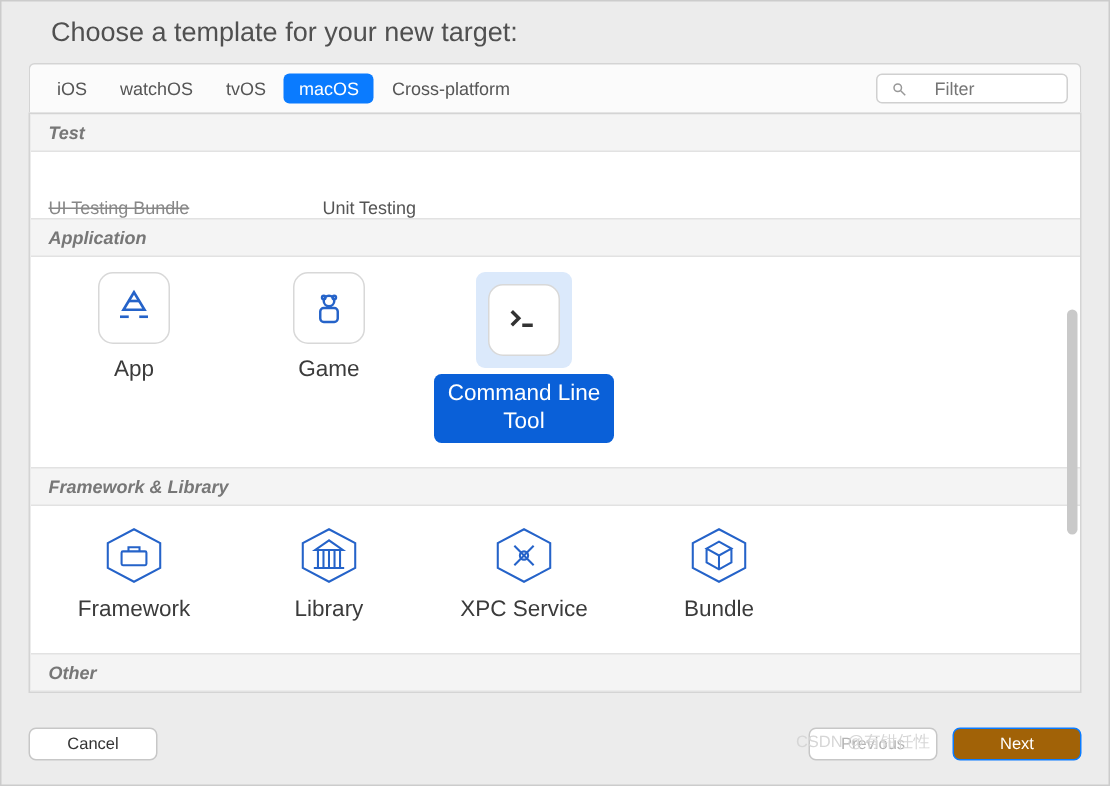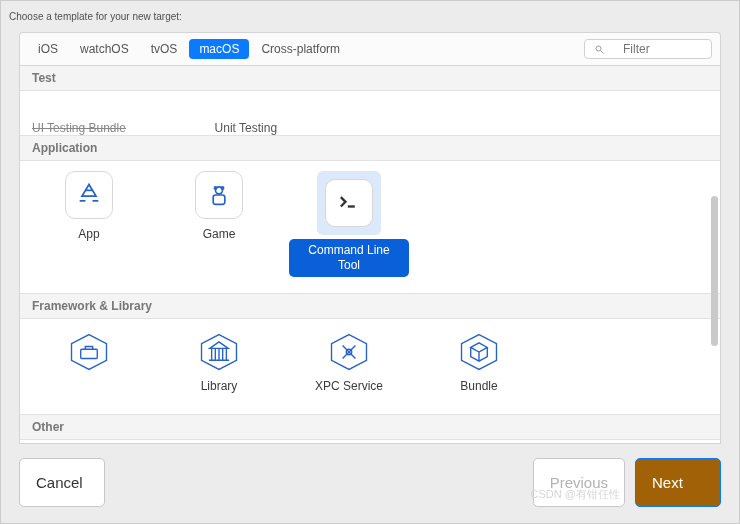--- a/index.html
+++ b/index.html
@@ -14,22 +14,22 @@
     }
     .dialog {
       background: #ececec;
       width: 100%;
       height: 100%;
       display: flex;
       flex-direction: column;
       border: 1px solid #ccc;
     }
     .header-text {
-      padding: 10px 8px 6px;
-      font-size: 10px;
+      padding: 10px 33px 6px;
+      font-size: 18px;
       color: #505050;
     }
     .tab-row {
       margin: 4px 18px 0;
       padding: 6px 8px;
       display: flex;
       align-items: center;
       border-top: 1px solid #d4d4d4;
       border-left: 1px solid #d4d4d4;
       border-right: 1px solid #d4d4d4;
@@ -64,20 +64,21 @@
       position: relative;
     }
     .section-header {
       background: #f4f4f4;
       padding: 5px 12px;
       font-size: 12px;
       font-weight: 600;
       color: #777;
       border-bottom: 1px solid #e2e2e2;
       border-top: 1px solid #e2e2e2;
+      font-style: italic;
     }
     .section-header:first-child { border-top: none; }
     .items-grid {
       display: flex;
       flex-wrap: wrap;
       padding: 6px 4px 10px;
       gap: 0;
     }
     .item {
       width: 130px;
@@ -98,21 +99,21 @@
     .item.selected-outer {
       position: relative;
     }
     .item.selected-outer .icon-highlight {
       background: #dbe9fb;
       padding: 8px;
       border-radius: 6px;
       margin-bottom: 0;
     }
     .item-label {
-      font-size: 12px;
+      font-size: 15px;
       color: #3b3b3b;
       padding: 4px 8px;
       border-radius: 5px;
       line-height: 1.25;
       max-width: 120px;
     }
     .item.selected-outer .item-label {
       background: #0a60d8;
       color: #fff;
       margin-top: 4px;
@@ -125,26 +126,27 @@
       height: 14px; overflow: hidden; margin-top: 30px;
     }
     .button-bar {
       margin-top: auto;
       padding: 14px 18px 16px;
       display: flex;
       align-items: center;
     }
     .btn {
       min-width: 86px;
-      padding: 15px 16px;
-      font-size: 15px;
+      padding: 4px 16px;
+      font-size: 11px;
       border-radius: 5px;
       border: 1px solid #c7c7c7;
       background: #fff;
       cursor: default;
+      text-align: center;
     }
     .btn.primary {
       background: #a16207;
       color: #fff;
       border-color: #0a7bff;
     }
     .btn.disabled { color: #b3b3b3; }
     .spacer { flex: 1; }
     .watermark {
       position: absolute;
@@ -228,20 +230,21 @@
     </div>
 
     <div class="section-header">Framework &amp; Library</div>
     <div class="items-grid">
       <div class="item">
         <svg width="46" height="46" viewBox="0 0 50 50" fill="none" stroke="#2563c9" stroke-width="1.5">
             <polygon points="25,6 44,16 44,34 25,44 6,34 6,16"></polygon>
             <rect x="16" y="22" width="18" height="10" rx="1"></rect>
             <path d="M21 22 v-3 h8 v3"></path>
           </svg>
+        <div class="item-label">Framework</div>
       </div>
       <div class="item">
         <svg width="46" height="46" viewBox="0 0 50 50" fill="none" stroke="#2563c9" stroke-width="1.5">
             <polygon points="25,6 44,16 44,34 25,44 6,34 6,16"></polygon>
             <path d="M14 34 h22 M25 14 l-10 7 h20 z M17 21 v13 M21 21 v13 M25 21 v13 M29 21 v13 M33 21 v13"></path>
           </svg>
         <div class="item-label">Library</div>
       </div>
       <div class="item">
         <svg width="46" height="46" viewBox="0 0 50 50" fill="none" stroke="#2563c9" stroke-width="1.5">

